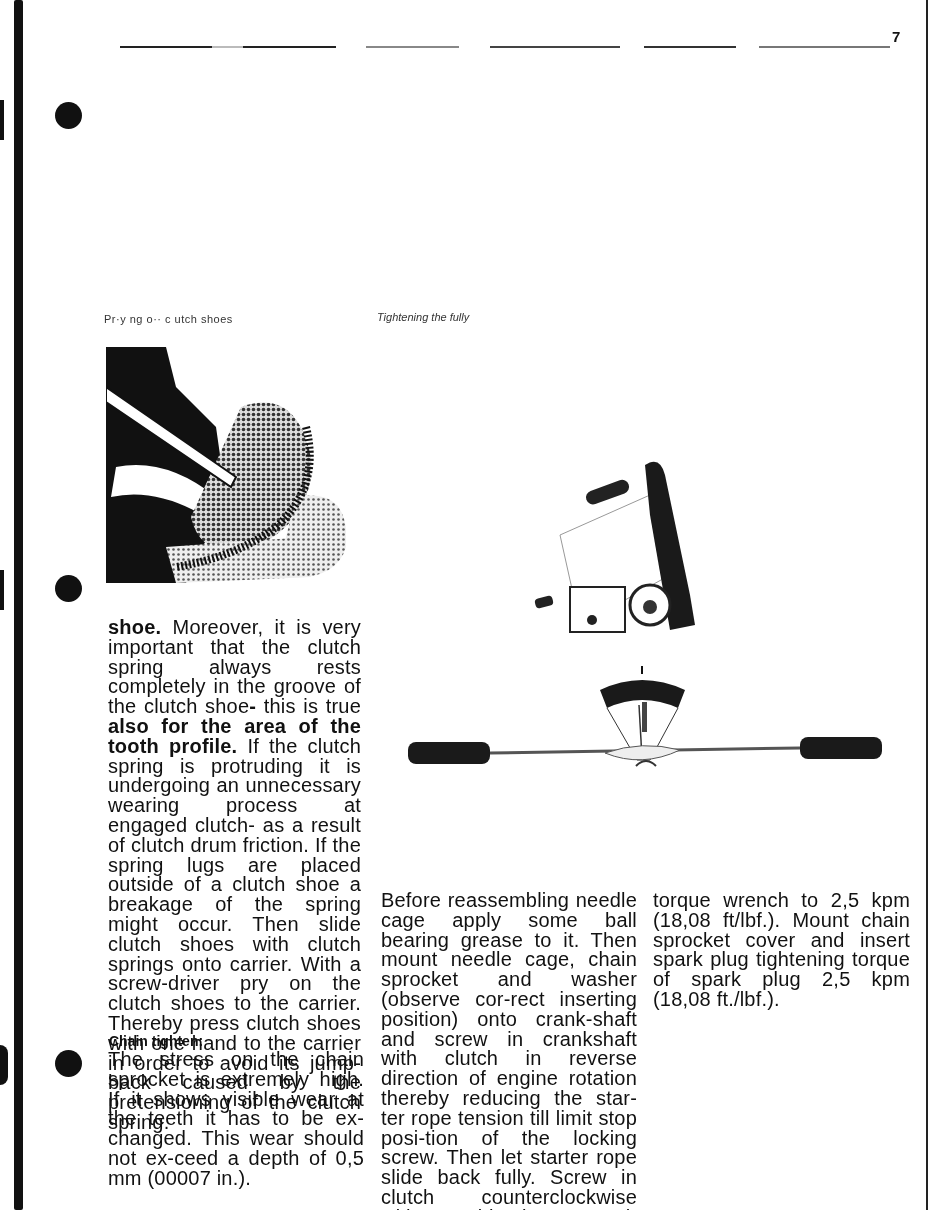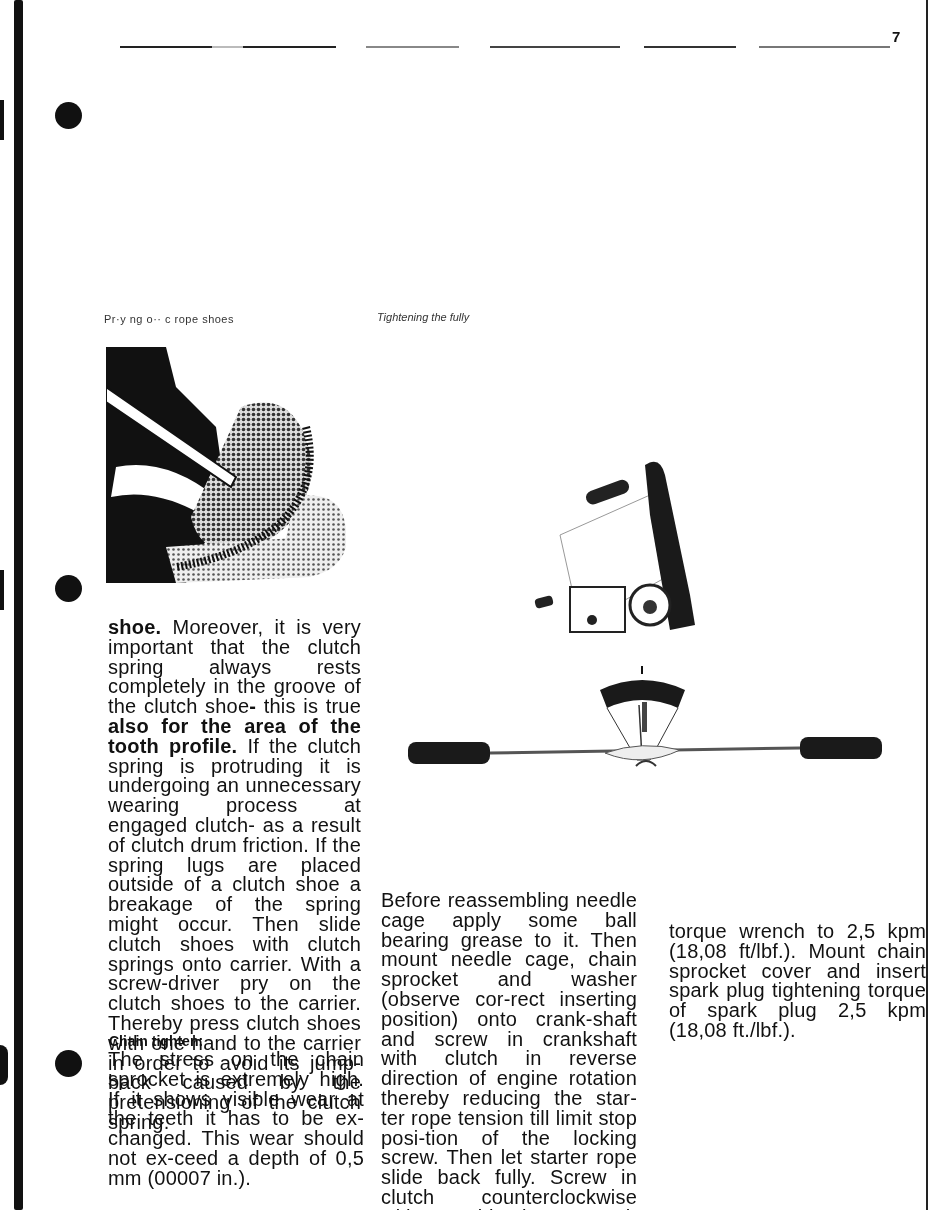--- a/index.html
+++ b/index.html
@@ -26,21 +26,21 @@
 <div class="abs edge-left" style="top:1045px;height:40px;border-radius:0 20px 20px 0;width:8px;"></div>
 <div class="abs binder-bar"></div>
 <div class="abs edge-right"></div>
 <div class="abs hole" style="top:102px;"></div>
 <div class="abs hole" style="top:575px;"></div>
 <div class="abs hole" style="top:1050px;"></div>
 
 <div class="abs rule"></div>
 <div class="abs pagenum">7</div>
 
-<div class="abs caption" style="left:104px;top:313px;letter-spacing:0.5px;">Pr·y ng o·· c rope shoes</div>
+<div class="abs caption" style="left:104px;top:313px;letter-spacing:0.5px;">Pr·y ng o·· c utch shoes</div>
 <div class="abs photo" style="left:106px;top:347px;width:240px;height:236px;">
   <svg width="240" height="236" viewBox="0 0 240 236">
     <defs>
       <pattern id="dots" width="5" height="5" patternUnits="userSpaceOnUse">
         <rect width="5" height="5" fill="#ddd"></rect>
         <circle cx="2.5" cy="2.5" r="1.8" fill="#333"></circle>
       </pattern>
       <pattern id="dots2" width="5" height="5" patternUnits="userSpaceOnUse">
         <rect width="5" height="5" fill="#eee"></rect>
         <circle cx="2.5" cy="2.5" r="1.3" fill="#555"></circle>
@@ -85,13 +85,13 @@
 </div>
 
 <div class="abs col" style="left:108px;top:618px;width:253px;">
   <b>shoe.</b><span> Moreover, it is very important that the clutch spring always rests completely in the groove of the clutch shoe</span><b>-</b><span> this is true </span><b>also for the area of the tooth profile.</b><span> If the clutch spring is protruding it is undergoing an unnecessary wearing process at engaged clutch- as a result of clutch drum friction. If the spring lugs are placed outside of a clutch shoe a breakage of the spring might occur. Then slide clutch shoes with clutch springs onto carrier. With a screw-driver pry on the clutch shoes to the carrier. Thereby press clutch shoes with one hand to the carrier in order to avoid its jump-back caused by the pretensioning of the clutch spring.</span>
 </div>
 <div class="abs heading" style="left:109px;top:1033px;">Chain tighten:</div>
 <div class="abs col" style="left:108px;top:1050px;width:256px;">The stress on the chain sprocket is extremely high. If it shows visible wear at the teeth it has to be ex-changed. This wear should not ex-ceed a depth of 0,5 mm (00007 in.).</div>
 
 <div class="abs col" style="left:381px;top:891px;width:256px;">Before reassembling needle cage apply some ball bearing grease to it. Then mount needle cage, chain sprocket and washer (observe cor-rect inserting position) onto crank-shaft and screw in crankshaft with clutch in reverse direction of engine rotation thereby reducing the star-ter rope tension till limit stop posi-tion of the locking screw. Then let starter rope slide back fully. Screw in clutch counterclockwise with combination wrench and tighten with</div>
 
-<div class="abs col" style="left:653px;top:922px;width:257px;margin-left:16px;">torque wrench to 2,5 kpm (18,08 ft/lbf.). Mount chain sprocket cover and insert spark plug tightening torque of spark plug 2,5 kpm (18,08 ft./lbf.).</div>
+<div class="abs col" style="left:653px;top:891px;width:257px;">torque wrench to 2,5 kpm (18,08 ft/lbf.). Mount chain sprocket cover and insert spark plug tightening torque of spark plug 2,5 kpm (18,08 ft./lbf.).</div>
 
 </body></html>

